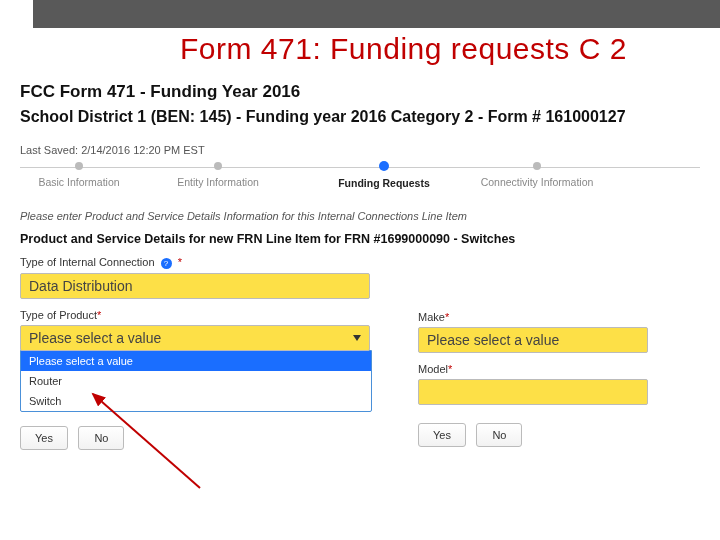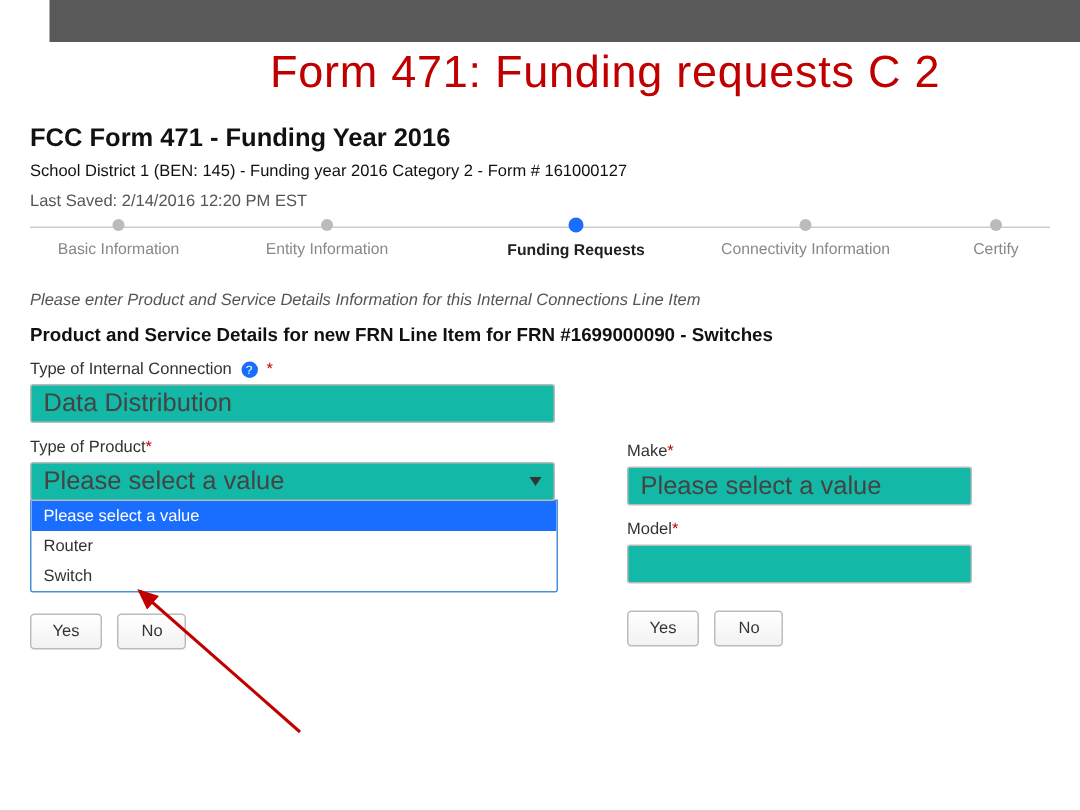--- a/index.html
+++ b/index.html
@@ -6,21 +6,21 @@
   html, body { width: 720px; height: 540px; font-family: Arial, Helvetica, sans-serif; background: #fff; color: #222; }
   .slide { width: 720px; height: 540px; position: relative; overflow: hidden; padding-left: 33px; }
 
   .top-band { height: 28px; background: #595959; }
 
   .title { position: absolute; left: 180px; top: 32px; font-size: 30px; color: #c00000; font-weight: 400; letter-spacing: 0.5px; }
 
   .form-area { position: absolute; left: 20px; top: 82px; right: 20px; bottom: 20px; }
 
   .h1 { font-size: 17px; font-weight: bold; color: #111; margin-bottom: 6px; }
-  .h2 { font-size: 11px; font-weight: normal; color: #111; margin-bottom: 8px; }
+  .h2 { font-size: 16px; font-weight: bold; color: #111; margin-bottom: 18px; }
   .meta { font-size: 11px; color: #555; margin-bottom: 8px; }
 
   
   .steps { position: relative; height: 34px; margin: 8px 0 12px 0; }
   .step-line { position: absolute; left: 0; right: 0; top: 3px; height: 1px; background: #ccc; }
   .step { position: absolute; top: -2px; text-align: center; font-size: 10.5px; color: #888; }
   .step .dot { width: 8px; height: 8px; border-radius: 50%; background: #bbb; margin: 0 auto 6px auto; }
   .step.active .dot { background: #1a6eff; width: 10px; height: 10px; margin-top:-1px; }
   .step.active { color: #222; font-weight: 600; }
   .s1 { left: 4px; width: 110px; }
@@ -32,21 +32,21 @@
   .instr { font-size: 11px; color: #555; margin: 6px 0 10px 0; font-style: italic; }
   .section-head { font-size: 12.5px; font-weight: bold; color: #111; margin-bottom: 10px; }
 
   .row { display: flex; gap: 46px; align-items: center; }
   .col { flex: 1; }
 
   .label { font-size: 11px; color: #333; margin-bottom: 4px; }
   .label .req { color: #c00000; }
   .helpdot { display:inline-block; width:11px; height:11px; border-radius:50%; background:#1a6eff; color:#fff; font-size:8px; line-height:11px; text-align:center; vertical-align:middle; margin:0 3px;}
 
-  .select-box, .text-box { width: 350px; height: 26px; border: 1px solid #bbb; background: #14b8a6; padding: 0 8px; font-size: 17px; line-height: 24px; color: #444; position: relative; border-radius:2px;}
+  .select-box, .text-box { width: 350px; height: 26px; border: 1px solid #bbb; background: #fde047; padding: 0 8px; font-size: 14px; line-height: 24px; color: #444; position: relative; border-radius:2px;}
   .text-box { width: 230px; }
   .select-box .caret { position: absolute; right: 8px; top: 9px; width: 0; height: 0; border-left: 4px solid transparent; border-right: 4px solid transparent; border-top: 6px solid #333; }
 
   .dropdown-open { width: 352px; border: 1px solid #4a90d9; margin-top: -1px; font-size: 11px; border-radius: 0 0 2px 2px; overflow:hidden;}
   .dropdown-open .opt { padding: 4px 8px; color: #333; }
   .dropdown-open .opt.sel { background: #1a6eff; color: #fff; }
 
   .btn { display: inline-block; min-width: 46px; padding: 5px 14px; border: 1px solid #bbb; border-radius: 3px; background: linear-gradient(#fff,#f2f2f2); font-size: 11px; color: #333; text-align:center;}
   .btn + .btn { margin-left: 6px; }
 
@@ -70,21 +70,20 @@
     <div class="h1">FCC Form 471 - Funding Year 2016</div>
     <div class="h2">School District 1 (BEN: 145) - Funding year 2016 Category 2 - Form # 161000127</div>
     <div class="meta">Last Saved: 2/14/2016 12:20 PM EST</div>
 
     <div class="steps">
       <div class="step-line"></div>
       <div class="step s1"><div class="dot"></div><span>Basic Information</span></div>
       <div class="step s2"><div class="dot"></div><span>Entity Information</span></div>
       <div class="step s3 active"><div class="dot"></div><span>Funding Requests</span></div>
       <div class="step s4"><div class="dot"></div><span>Connectivity Information</span></div>
-      <div class="step s5"><div class="dot"></div><span>Certify</span></div>
     </div>
 
     <div class="instr">Please enter Product and Service Details Information for this Internal Connections Line Item</div>
     <div class="section-head">Product and Service Details for new FRN Line Item for FRN #1699000090 - Switches</div>
 
     <div class="group">
       <div class="label">
         <span>Type of Internal Connection</span>
         <span class="helpdot">?</span>
         <span class="req">*</span>

